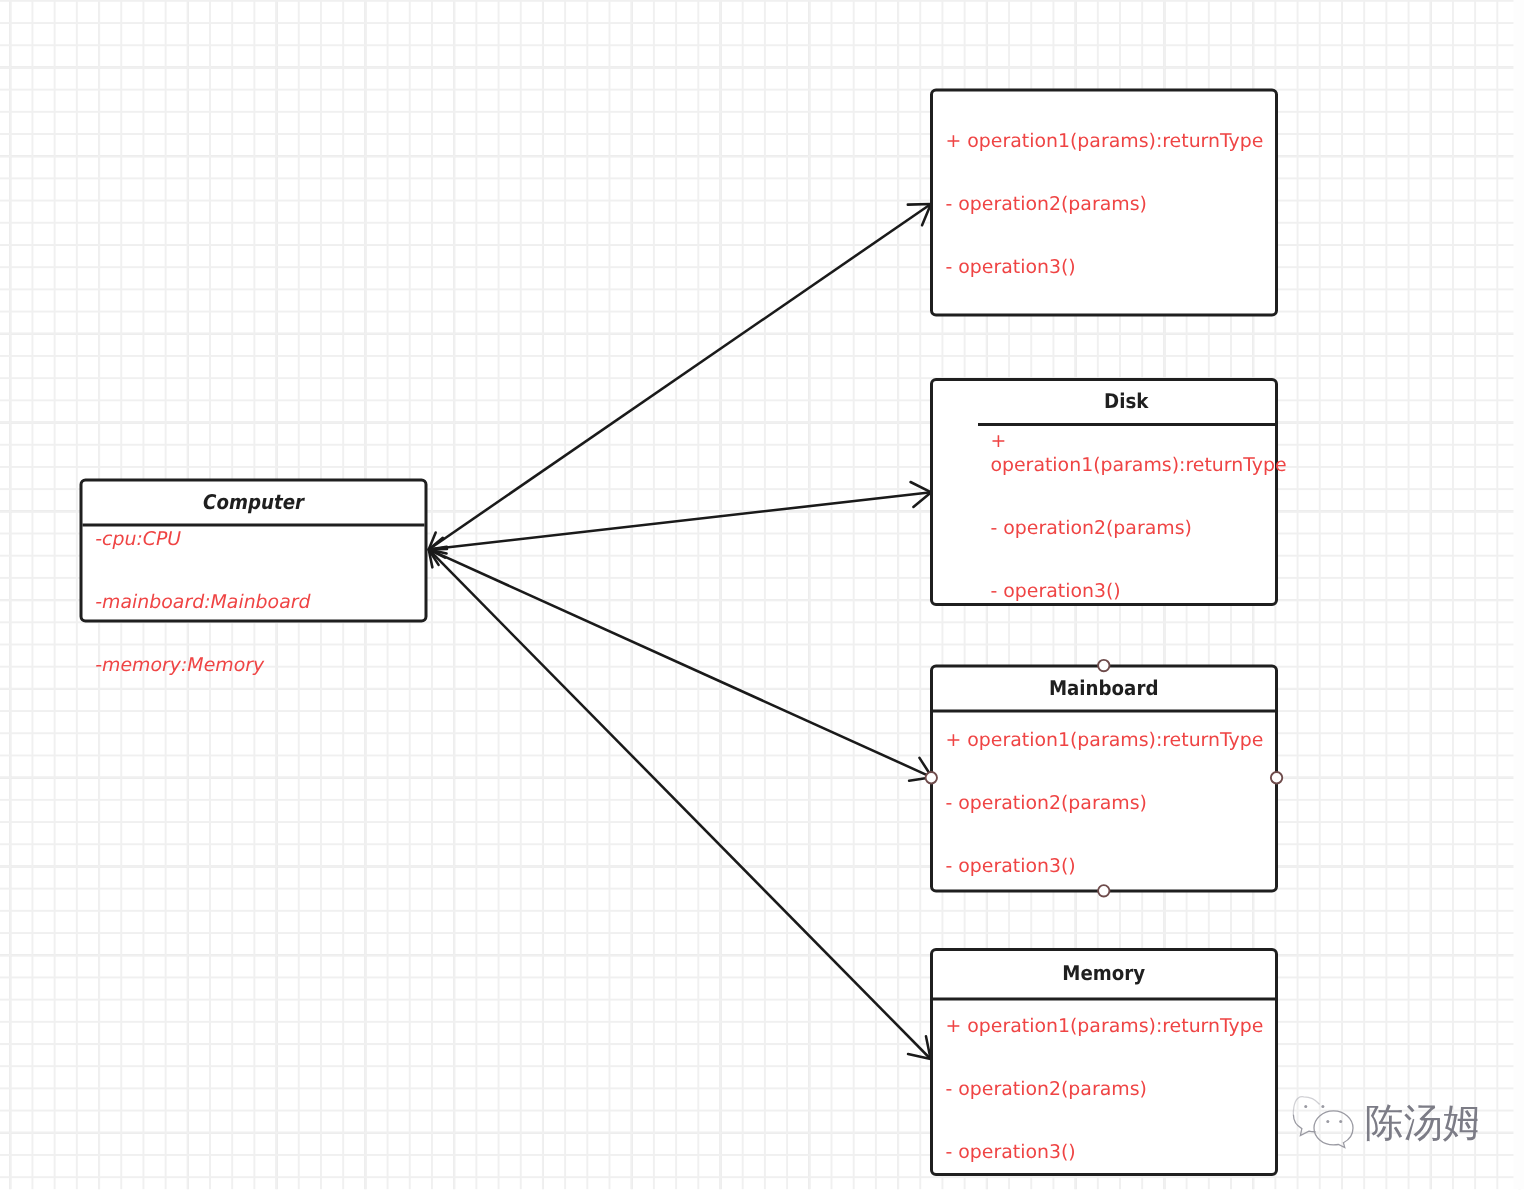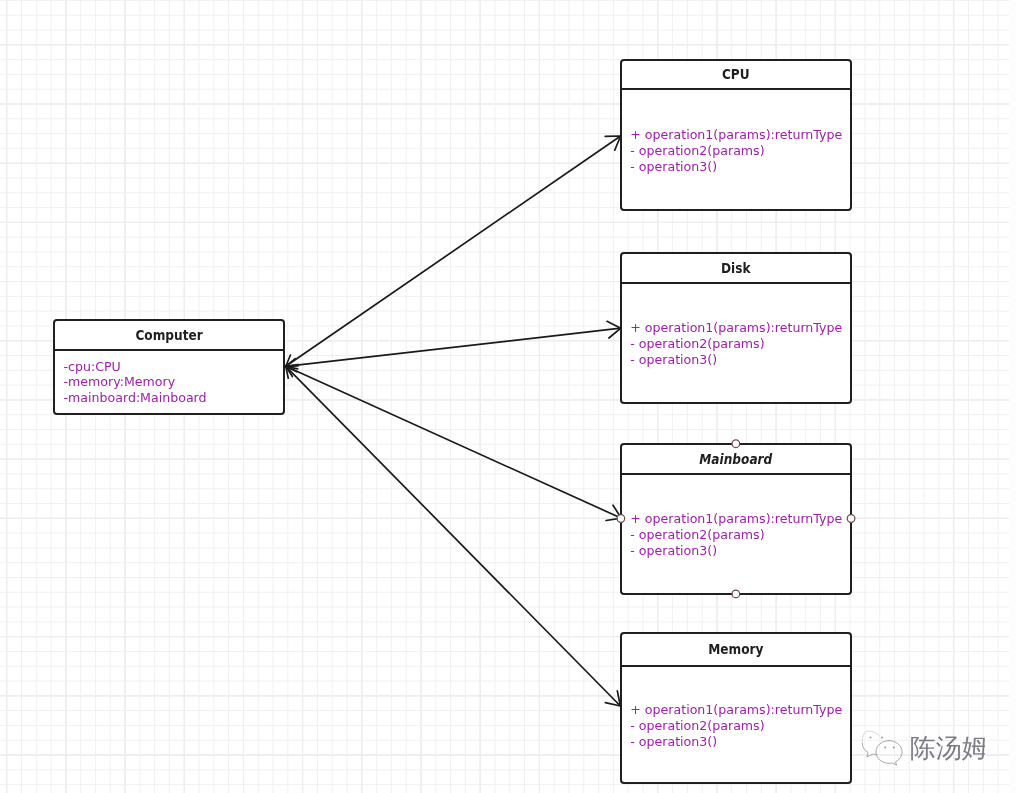--- a/index.html
+++ b/index.html
@@ -14,23 +14,23 @@
        linear-gradient(to right, #dcdcdc 1px, transparent 1px),
        linear-gradient(to bottom, #dcdcdc 1px, transparent 1px);
      background-size:14.8px 14.8px,14.8px 14.8px,59.2px 59.2px,59.2px 59.2px;
      background-position:6.2px 44.3px,6.2px 44.3px,6.2px 44.3px,6.2px 44.3px;}
   .cls{position:absolute;box-sizing:border-box;border:2px solid #1f1f1f;border-radius:4px;
        background:#fff;display:flex;flex-direction:column;}
   .cls .hdr{height:29.6px;flex:0 0 auto;display:flex;align-items:center;justify-content:center;
       box-sizing:border-box;
       border-bottom:2px solid #1f1f1f;font-weight:bold;font-size:13.5px;color:#1f1f1f;
       font-family:"DejaVu Sans Condensed","DejaVu Sans",sans-serif;}
-  .cls .body{padding-left:8.5px;color:#a21caf;font-size:12.6px;line-height:15.85px;
+  .cls .body{padding-left:8.5px;color:#ef4444;font-size:12.6px;line-height:15.85px;
       font-family:"DejaVu Sans",sans-serif;box-sizing:border-box;
-      flex:1 1 auto;display:flex;flex-direction:column;justify-content:center;}
+      flex:1 1 auto;display:flex;flex-direction:column;justify-content:center;gap:26px;}
   .cls.cmp .body{justify-content:center;}
   #rightpad{position:absolute;left:1009px;top:0;width:7px;height:793px;background:#fdfdfd;}
   svg#edges,svg#overlay{position:absolute;inset:0;width:1016px;height:793px;pointer-events:none;}
   #wm{position:absolute;left:0px;top:0px;width:1016px;height:793px;}
   #wm svg{position:absolute;left:855px;top:728px;}
 </style>
 </head>
 <body>
 
 <div id="canvas">
@@ -46,46 +46,45 @@
       <path d="M 296.72 371.75 L 285.80 366.30 L 295.22 358.54" fill="none" stroke="#1a1a1a" stroke-width="1.7" stroke-linecap="round" stroke-linejoin="round"></path>
       <line x1="285.8" y1="366.3" x2="621.3" y2="518.2" stroke="#1a1a1a" stroke-width="1.7"></line>
       <path d="M 612.99 505.23 L 621.30 518.20 L 606.07 520.51" fill="none" stroke="#1a1a1a" stroke-width="1.7" stroke-linecap="round" stroke-linejoin="round"></path>
       <path d="M 292.38 376.57 L 285.80 366.30 L 297.86 364.47" fill="none" stroke="#1a1a1a" stroke-width="1.7" stroke-linecap="round" stroke-linejoin="round"></path>
       <line x1="285.8" y1="366.3" x2="620.4" y2="706" stroke="#1a1a1a" stroke-width="1.7"></line>
       <path d="M 617.31 690.91 L 620.40 706.00 L 605.36 702.68" fill="none" stroke="#1a1a1a" stroke-width="1.7" stroke-linecap="round" stroke-linejoin="round"></path>
       <path d="M 288.25 378.25 L 285.80 366.30 L 297.71 368.93" fill="none" stroke="#1a1a1a" stroke-width="1.7" stroke-linecap="round" stroke-linejoin="round"></path>
     </svg>
 
   <div id="classes">
-      <div class="cls cmp" style="left: 53px; top: 318.8px; width: 232.05px; height: 96.2px;">
+      <div class="cls cmp" style="left: 53px; top: 318.8px; width: 232.05px; height: 96.2px; font-style: italic;">
         <div class="hdr" style="height: 30.05px;">Computer</div>
         <div class="body" style="position: relative; top: 0.4px;">
           <div>-cpu:CPU</div>
+          <div>-mainboard:Mainboard</div>
           <div>-memory:Memory</div>
-          <div>-mainboard:Mainboard</div>
         </div>
       </div>
       <div class="cls" style="left: 619.8px; top: 58.6px; width: 232px; height: 152.3px;">
-        <div class="hdr" style="height: 29.5px;">CPU</div>
         <div class="body" style="position: relative; top: 1.2px;">
           <div>+ operation1(params):returnType</div>
           <div>- operation2(params)</div>
           <div>- operation3()</div>
         </div>
       </div>
-      <div class="cls" style="left: 619.8px; top: 252px; width: 232px; height: 151.7px;">
+      <div class="cls" style="left: 619.8px; top: 252px; width: 232px; height: 151.7px; padding-left: 30px;">
         <div class="hdr" style="height: 29.6px;">Disk</div>
         <div class="body" style="position: relative; top: 1.2px;">
           <div>+ operation1(params):returnType</div>
           <div>- operation2(params)</div>
           <div>- operation3()</div>
         </div>
       </div>
       <div class="cls" style="left: 619.8px; top: 442.8px; width: 232px; height: 152.1px;">
-        <div class="hdr" style="height: 30px; font-style: italic;">Mainboard</div>
+        <div class="hdr" style="height: 30px;">Mainboard</div>
         <div class="body" style="position: relative; top: 1.2px;">
           <div>+ operation1(params):returnType</div>
           <div>- operation2(params)</div>
           <div>- operation3()</div>
         </div>
       </div>
       <div class="cls" style="left: 619.8px; top: 631.9px; width: 232px; height: 152px;">
         <div class="hdr" style="height: 33px;">Memory</div>
         <div class="body" style="position: relative; top: 1.2px;">
           <div>+ operation1(params):returnType</div>

